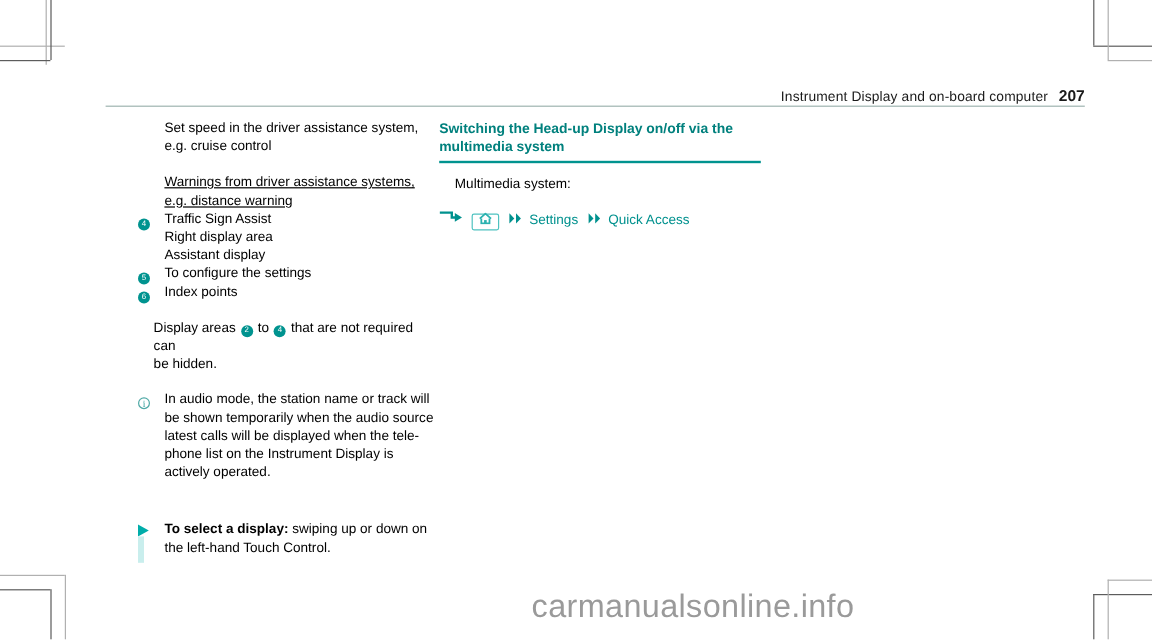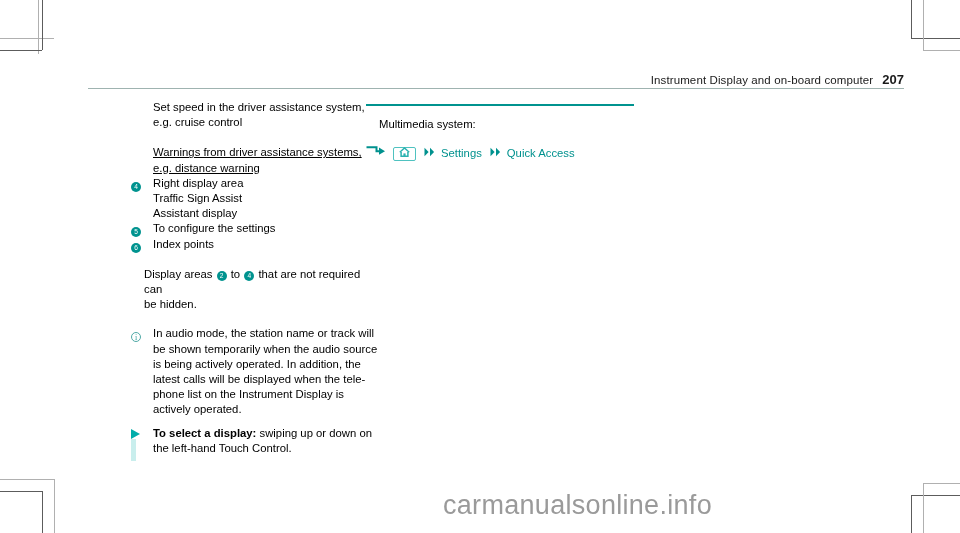--- a/index.html
+++ b/index.html
@@ -49,21 +49,21 @@
     letter-spacing: 0;
   }
 
   
   .column {
     position: absolute;
     top: 100px;
     font-size: 11.3px;
     line-height: 15.2px;
   }
-  #col-left  { left: 131px; width: 252px; }
+  #col-left  { left: 115px; width: 252px; }
   #col-right { left: 366px; width: 268px; }
 
   
   .row {
     display: flex;
     align-items: flex-start;
   }
   .row .gutter {
     width: 22px;
     min-width: 22px;
@@ -237,22 +237,22 @@
       <div>Warnings from driver assistance systems,</div>
       <div>e.g. distance warning</div>
     </div>
   </div>
 
   <div class="row">
     <div class="gutter">
       <span class="disc">4</span>
     </div>
     <div class="body">
+      <div>Traffic Sign Assist</div>
       <div>Right display area</div>
-      <div>Traffic Sign Assist</div>
       <div>Assistant display</div>
     </div>
   </div>
 
   <div class="row">
     <div class="gutter">
       <span class="disc">5</span>
     </div>
     <div class="body">
       <div>To configure the settings</div>
@@ -277,47 +277,50 @@
     <span>be hidden.</span>
   </p>
 
   <div class="row" style="margin-top:14px;">
     <div class="gutter">
       <span class="info-icon">i</span>
     </div>
     <div class="body">
       <div>In audio mode, the station name or track will</div>
       <div>be shown temporarily when the audio source</div>
-      <div>is being actively operated. In addition, the</div>
       <div>latest calls will be displayed when the tele-</div>
       <div>phone list on the Instrument Display is</div>
       <div>actively operated.</div>
     </div>
   </div>
 
-  <div class="row" style="margin-top:8px;position:relative;justify-content:flex-end;">
+  <div class="row" style="margin-top:32px;position:relative;justify-content:flex-end;">
     <div class="gutter">
       <div class="action-marker">
         <div class="tri"></div>
         <div class="tail" style="height:22px;"></div>
       </div>
     </div>
     <div class="body">
       <div>
         <span class="bold">To select a display:</span><span> swiping up or down on</span>
       </div>
       <div>the left-hand Touch Control.</div>
     </div>
   </div>
 
 </div>
 
 <div id="col-right" class="column">
 
   <div>
+    <p id="rc-heading">
+      <span>Switching the Head-up Display on/off via the</span><br>
+      <span>multimedia system</span>
+    </p>
     <div id="rc-heading-rule"></div>
   </div>
 
   <p class="plain" style="margin-top:11px;">Multimedia system:</p>
 
   <div class="path-line" style="margin-top:9px;">
     <span class="enter-arrow">
       <svg width="20" height="12" viewBox="0 0 20 12" aria-hidden="true">
         <path d="M0.5 2.2 H10.5 V6.2 H14" fill="none" stroke="#00918e" stroke-width="2"></path>
         <path d="M13 2.6 L19 6.2 L13 9.8 Z" fill="#00918e"></path>

